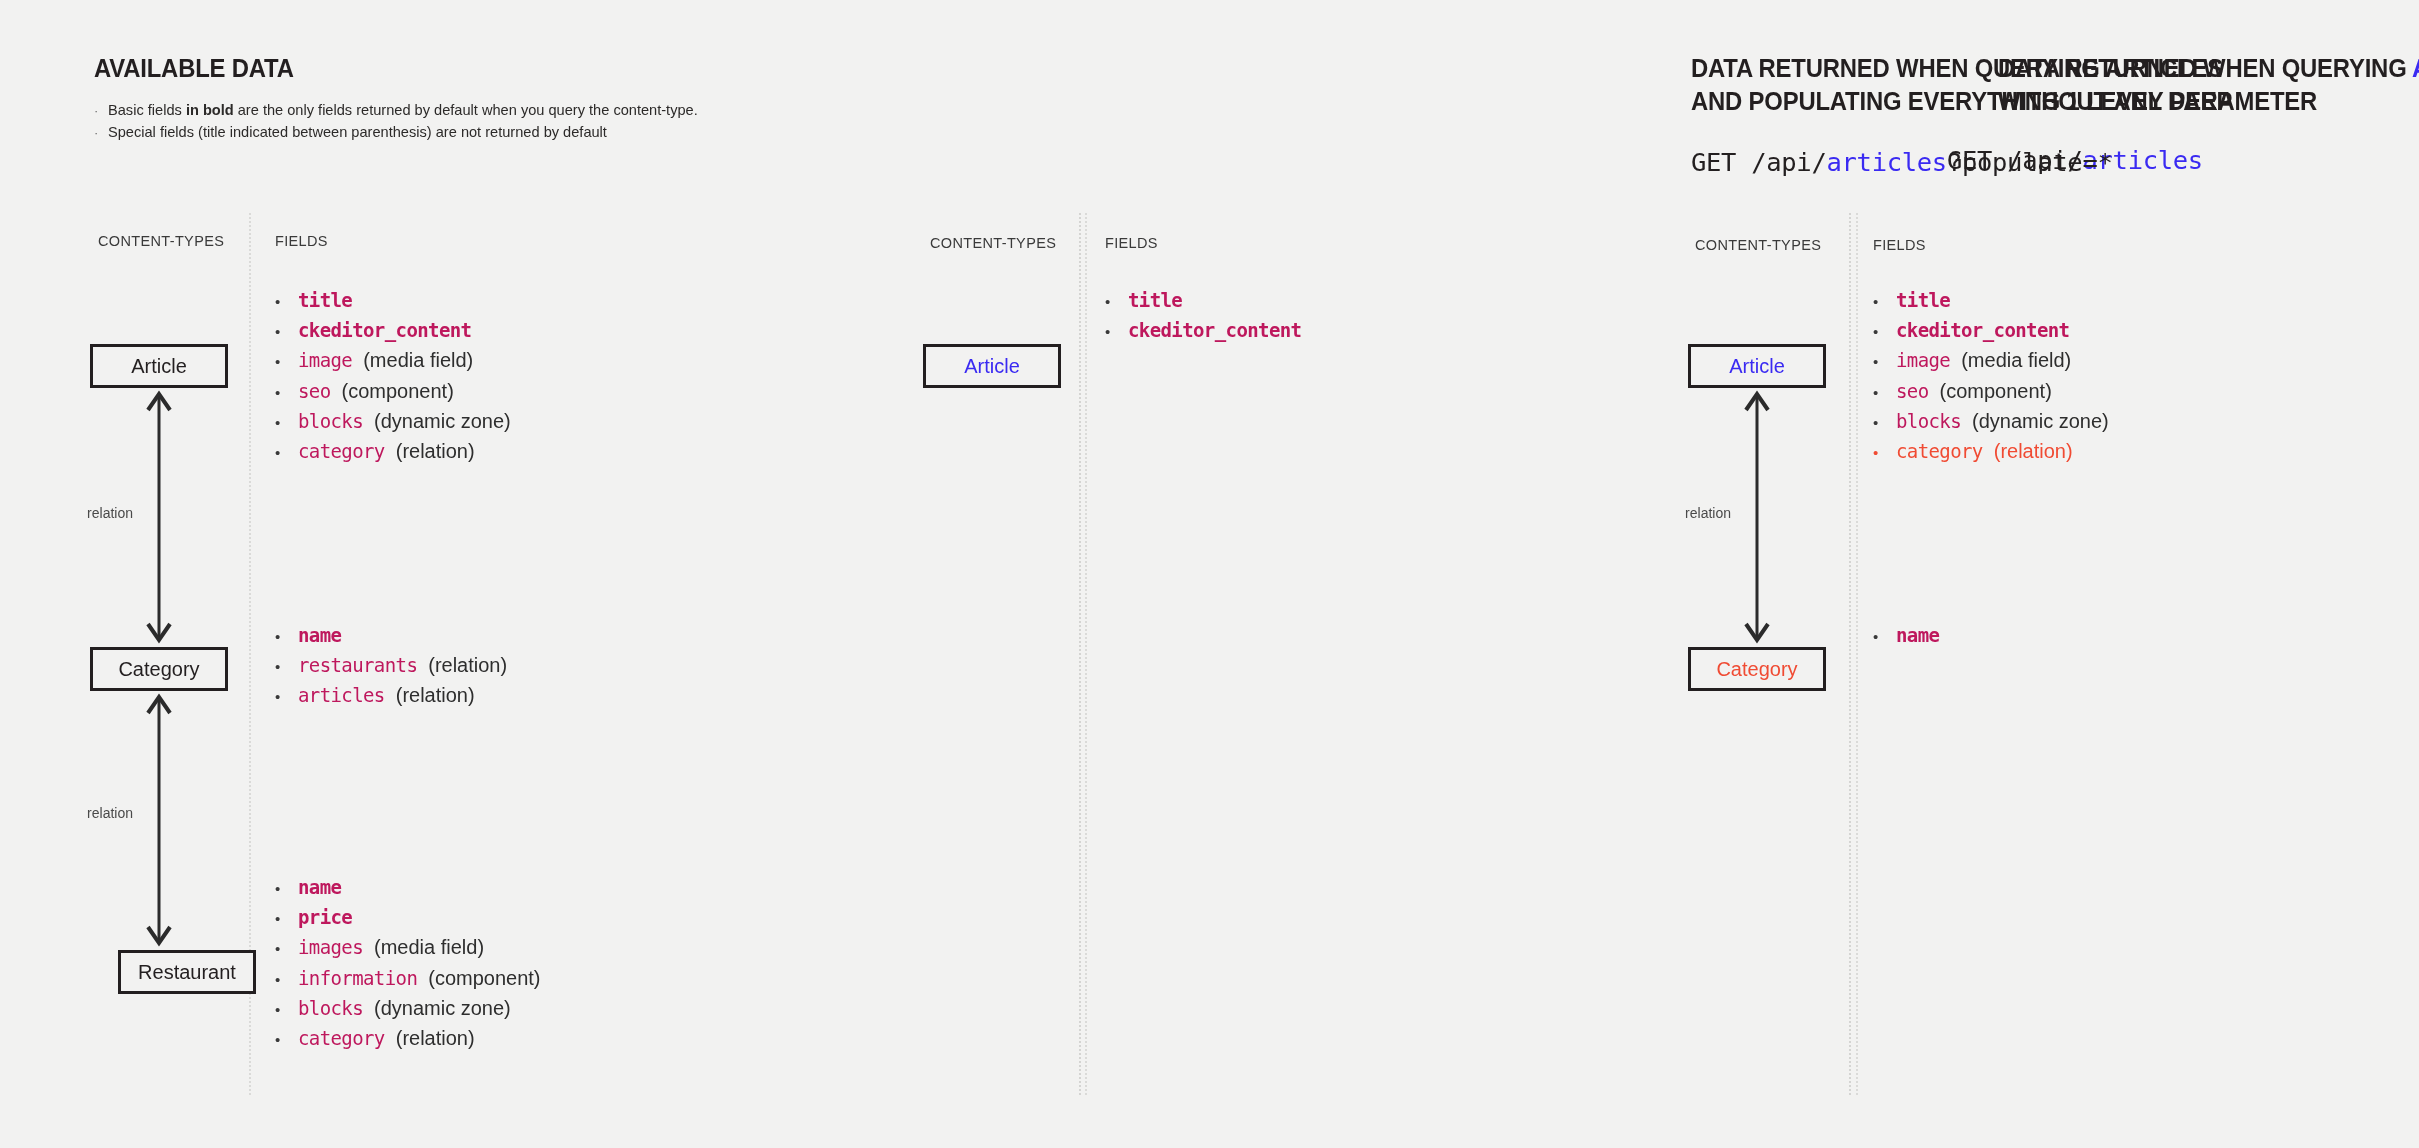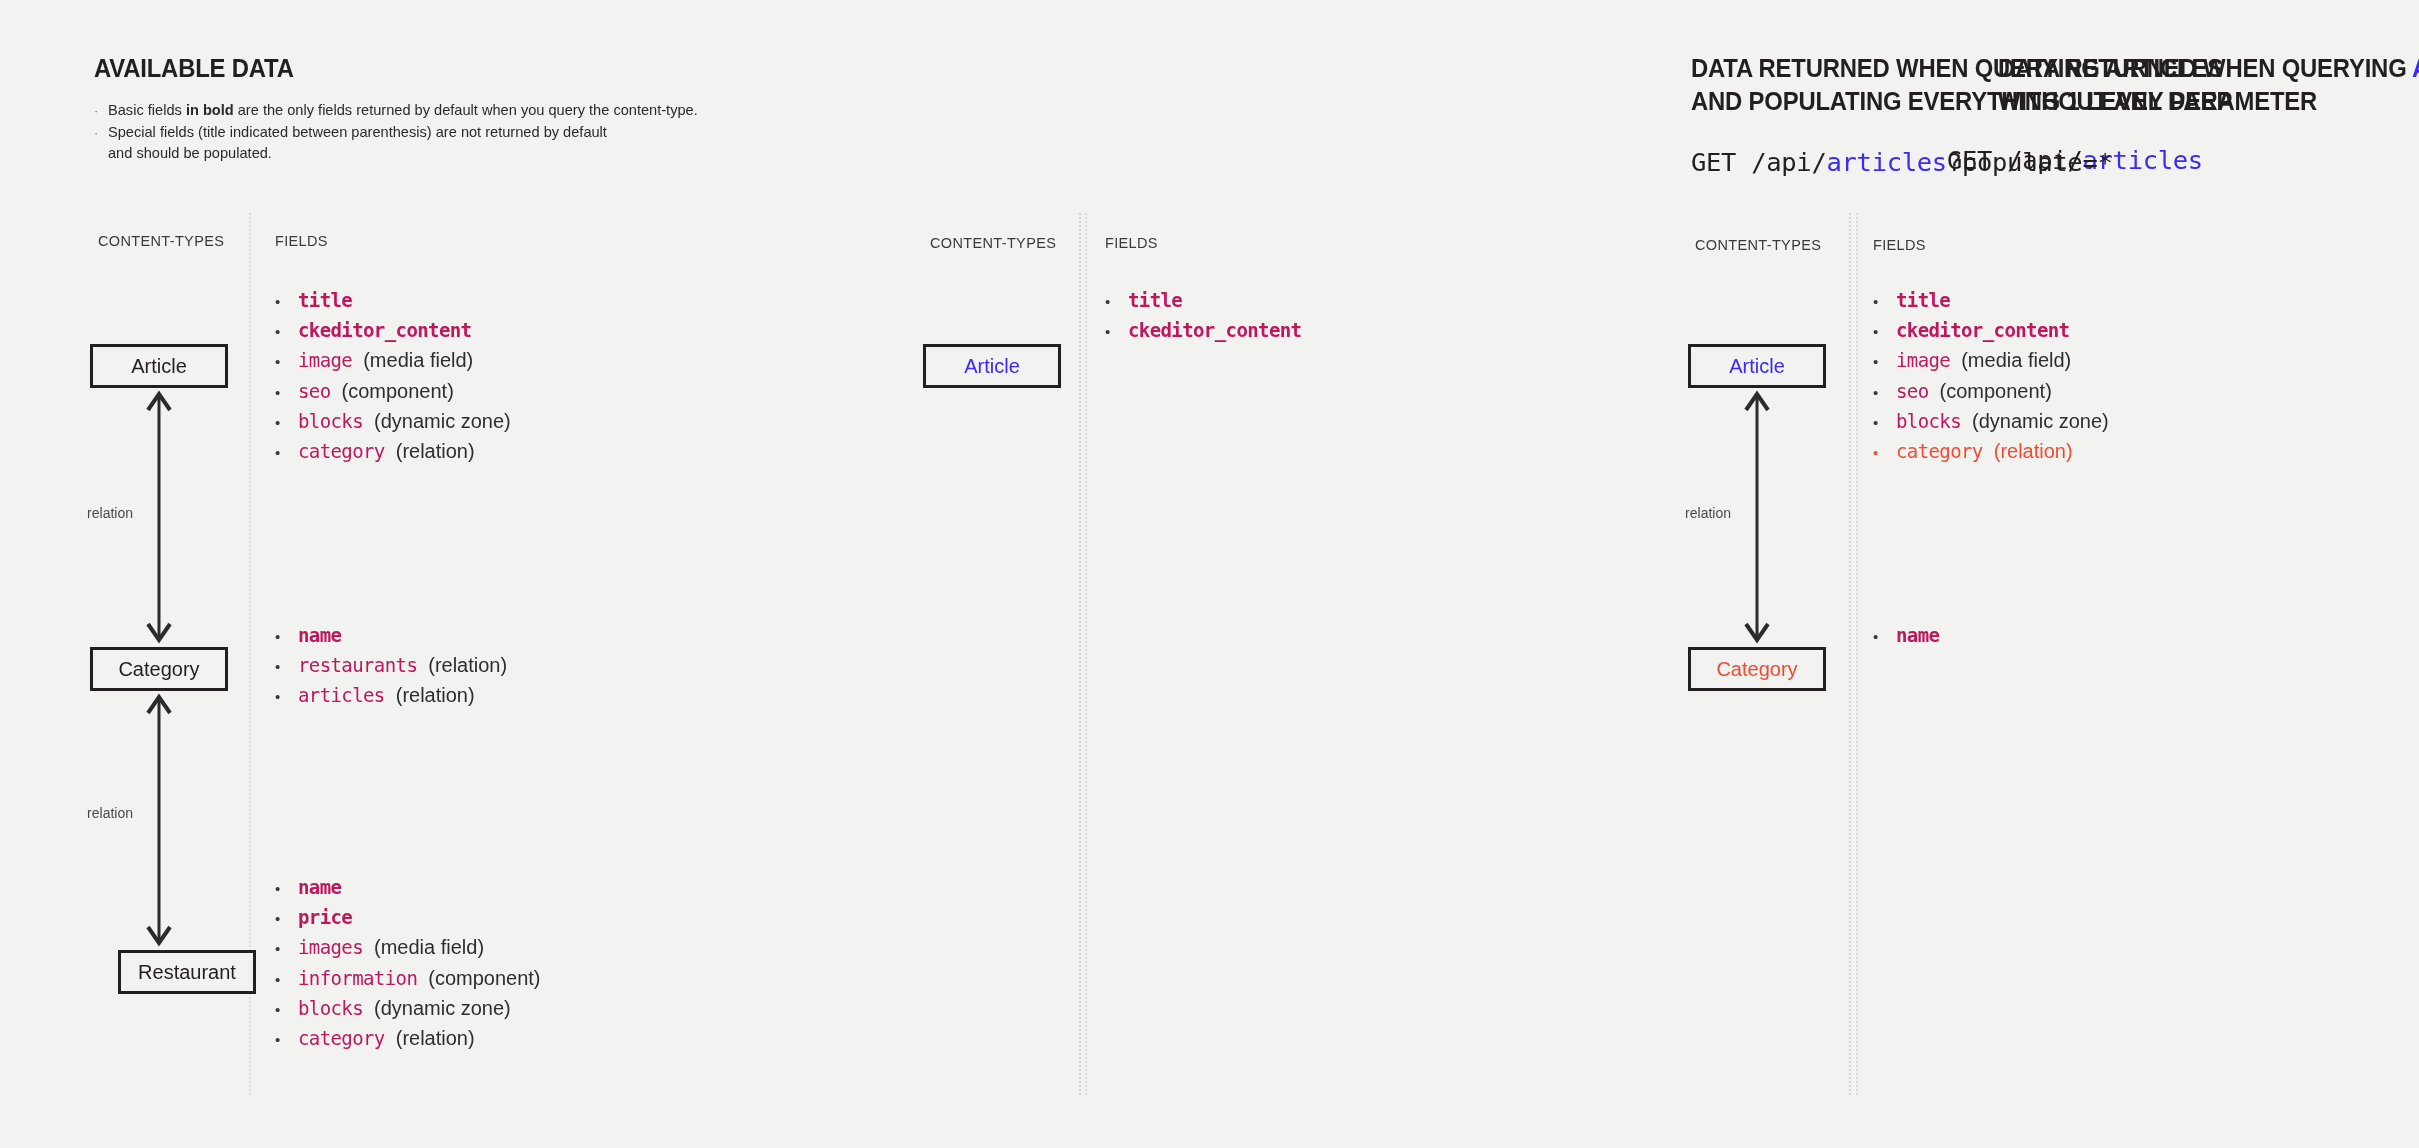--- a/index.html
+++ b/index.html
@@ -188,24 +188,20 @@
 
     <div class="intro">
       <div class="intro-row">
         <span class="intro-dot">·</span>
         <span class="intro-text"><span>Basic fields </span><b>in bold</b><span> are the only fields returned by default when you query the content-type.</span></span>
       </div>
       <div class="intro-row">
         <span class="intro-dot">·</span>
         <span class="intro-text">Special fields (title indicated between parenthesis) are not returned by default</span>
       </div>
-      <div class="intro-row">
-        <span class="intro-dot"></span>
-        <span class="intro-text">and should be populated.</span>
-      </div>
     </div>
 
     <div class="caption" style="left:98px; top:233px;">CONTENT-TYPES</div>
     <div class="caption" style="left:275px; top:233px;">FIELDS</div>
     <div class="inner-sep" style="left:249px; top:213px; height:882px;"></div>
 
     <div class="ct-box" style="left:90px; top:344px;">
       <span>Article</span>
     </div>
 

